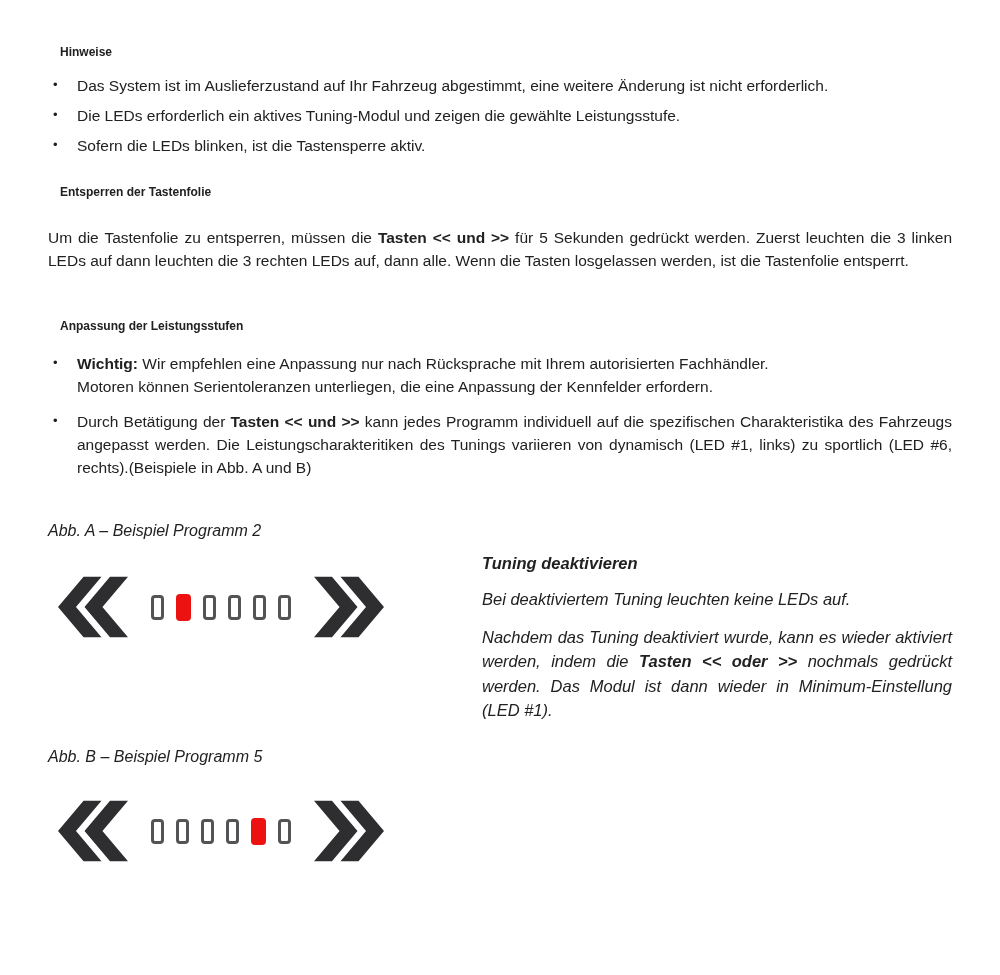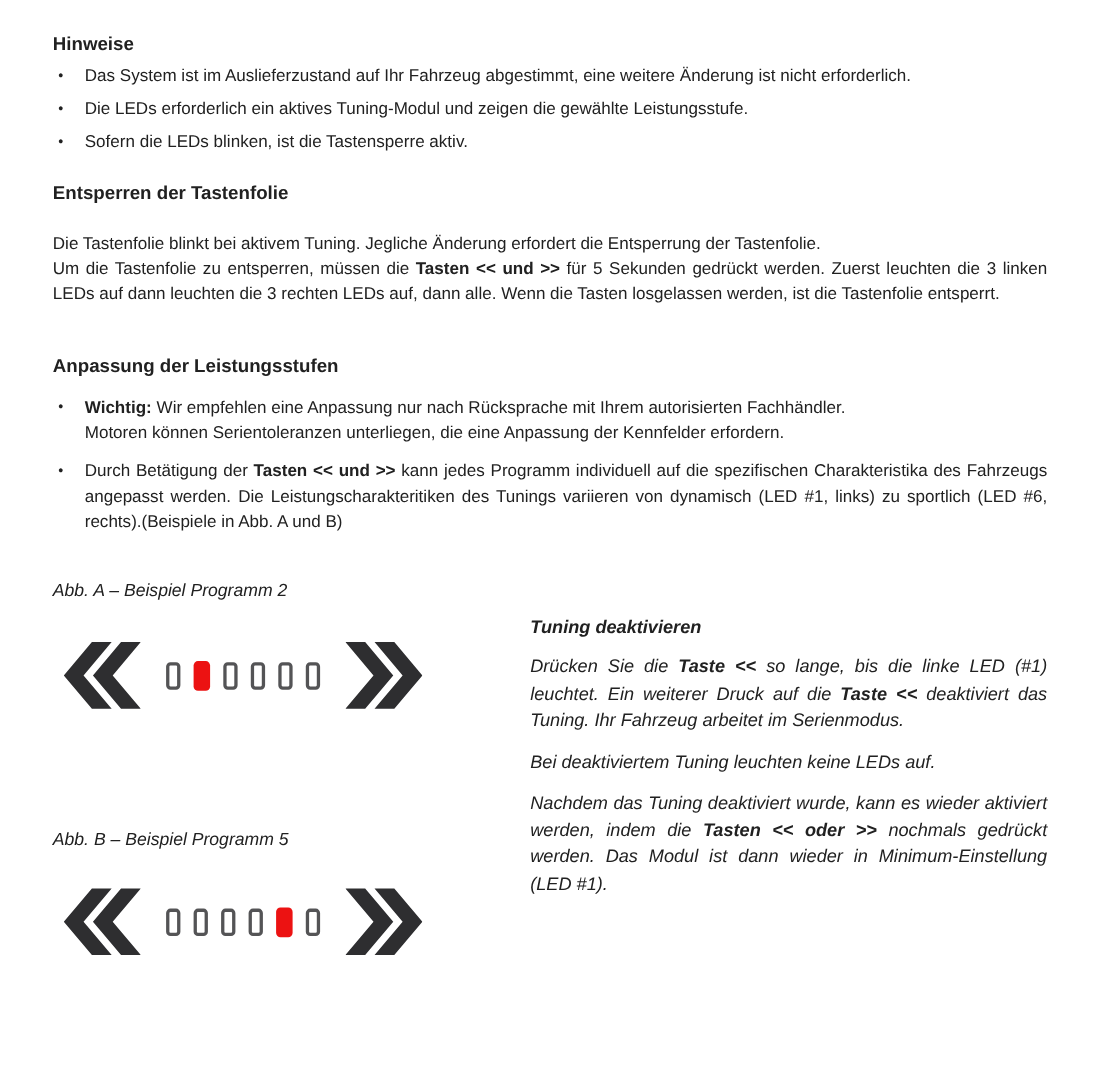--- a/index.html
+++ b/index.html
@@ -3,21 +3,21 @@
 <meta charset="utf-8">
 <style>
   html,body{margin:0;padding:0;background:#fff;}
   body{
     width:1000px;height:975px;overflow:hidden;
     font-family:"Liberation Sans",sans-serif;
     color:var(--text,#212121);
     background:var(--background,#ffffff);
   }
   .page{padding:30px 48px 0 48px;box-sizing:border-box;width:1000px;height:975px;}
-  .hd{font-size:17px;font-weight:700;line-height:20px;margin:0;}
+  .hd{font-size:12px;font-weight:700;line-height:20px;margin:12px;}
   .body-text{font-size:15.5px;line-height:23px;}
   ul.bullets{list-style:none;margin:8px 0 0 0;padding:0;}
   ul.bullets li{position:relative;padding-left:29px;margin:0 0 7px 0;text-align:justify;}
   ul.bullets li .marker{position:absolute;left:5px;top:-1px;font-size:13px;}
   .line{display:block;}
   .just{text-align:justify;}
   .b{font-weight:700;}
   .sect-unlock .hd{margin-top:25px;}
   .unlock-par{margin-top:24px;}
   .sect-adjust .hd{margin-top:44px;}
@@ -61,21 +61,20 @@
       <li>
         <span class="marker">•</span>
         <span class="li-text"><span>Sofern die LEDs blinken, ist die Tastensperre aktiv.</span></span>
       </li>
     </ul>
   </section>
 
   <section class="sect-unlock">
     <h3 class="hd">Entsperren der Tastenfolie</h3>
     <div class="unlock-par body-text">
-      <span class="line"><span>Die Tastenfolie blinkt bei aktivem Tuning. Jegliche Änderung erfordert die Entsperrung der Tastenfolie.</span></span>
       <span class="line just"><span>Um die Tastenfolie zu entsperren, müssen die </span><span class="b">Tasten &lt;&lt; und &gt;&gt;</span><span> für 5 Sekunden gedrückt werden. Zuerst leuchten die 3 linken LEDs auf dann leuchten die 3 rechten LEDs auf, dann alle. Wenn die Tasten losgelassen werden, ist die Tastenfolie entsperrt.</span></span>
     </div>
   </section>
 
   <section class="sect-adjust">
     <h3 class="hd">Anpassung der Leistungsstufen</h3>
     <ul class="bullets body-text">
       <li>
         <span class="marker">•</span>
         <span class="line"><span class="b">Wichtig:</span><span> Wir empfehlen eine Anpassung nur nach Rücksprache mit Ihrem autorisierten Fachhändler.</span></span>
@@ -137,20 +136,19 @@
           <svg width="70" height="64" viewBox="0 0 74 64" xmlns="http://www.w3.org/2000/svg">
             <polygon points="0,32 27,0 46,0 19,32 46,64 27,64" fill="currentColor"></polygon>
             <polygon points="28,32 55,0 74,0 47,32 74,64 55,64" fill="currentColor"></polygon>
           </svg>
         </span>
       </div>
     </div>
 
     <div class="col-right">
       <h3 class="rhd first">Tuning deaktivieren</h3>
-      <p class="rp just"><span>Drücken Sie die </span><span class="b">Taste &lt;&lt;</span><span> so lange, bis die linke LED (#1) leuchtet. Ein weiterer Druck auf die </span><span class="b">Taste &lt;&lt;</span><span> deaktiviert das Tuning. Ihr Fahrzeug arbeitet im Serienmodus.</span></p>
       <p class="rp"><span>Bei deaktiviertem Tuning leuchten keine LEDs auf.</span></p>
 
       <p class="rp just"><span>Nachdem das Tuning deaktiviert wurde, kann es wieder aktiviert werden, indem die </span><span class="b">Tasten &lt;&lt; oder &gt;&gt;</span><span> nochmals gedrückt werden. Das Modul ist dann wieder in Minimum-Einstellung (LED #1).</span></p>
     </div>
 
   </div>
 </div>
 
 </body></html>

